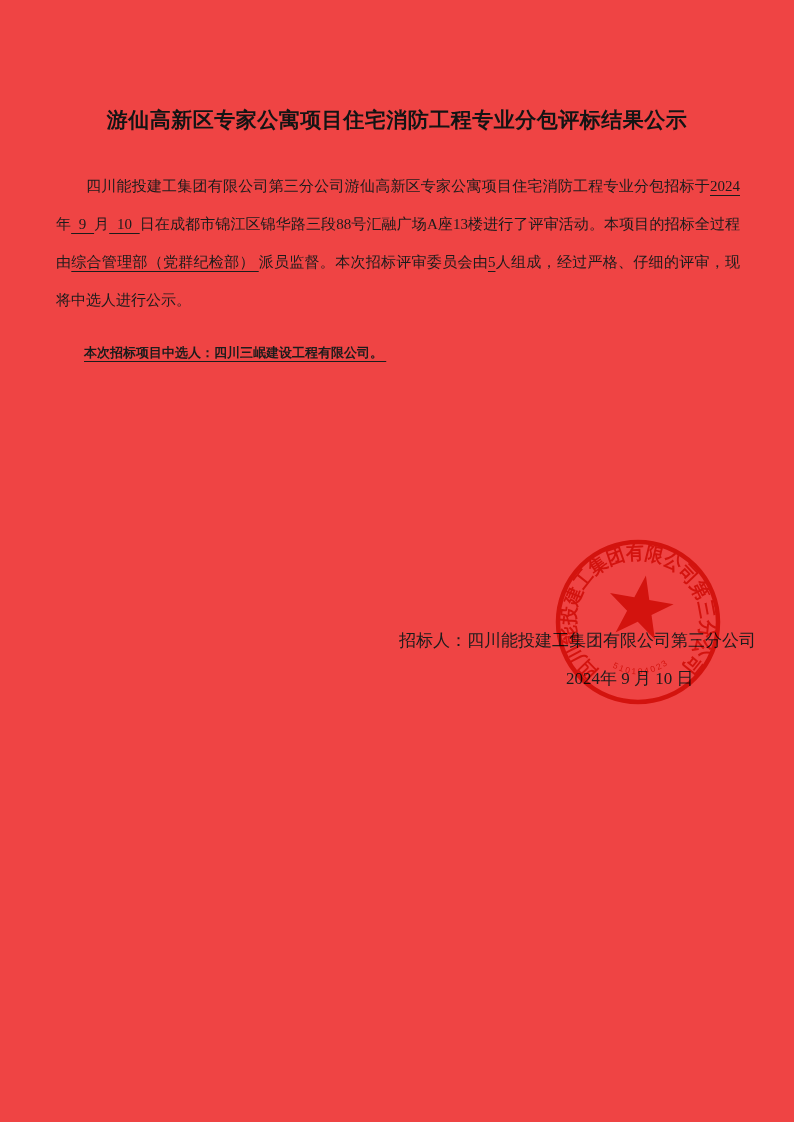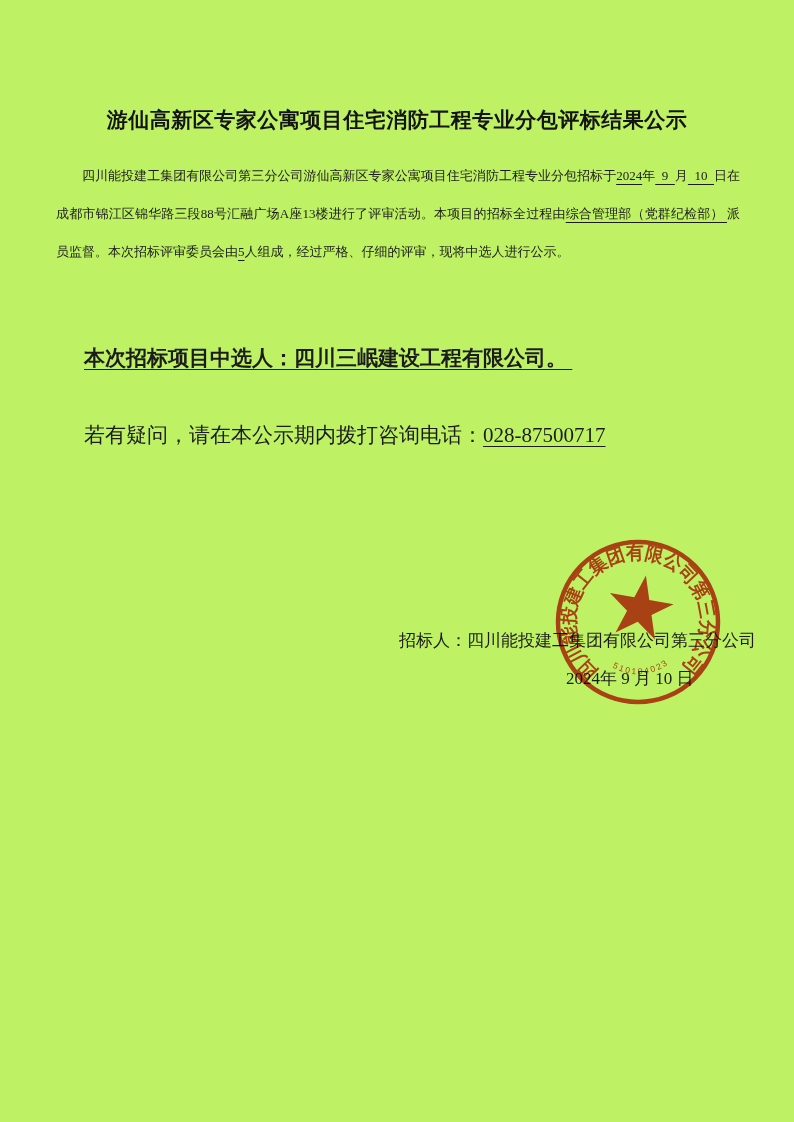--- a/index.html
+++ b/index.html
@@ -2,53 +2,53 @@
 <html><head>
 <meta charset="utf-8">
 <style>
   * { margin: 0; padding: 0; box-sizing: border-box; }
   html, body { background: #ffffff; }
   .page {
     position: relative;
     width: 794px;
     height: 1122px;
     margin: 0 auto;
-    background: #bef264;
+    background: #ef4444;
     overflow: hidden;
     font-family: "Liberation Serif", serif;
     color: #1c1c1c;
   }
   .doc-title {
     position: absolute;
     top: 106px;
     left: 0;
     width: 100%;
     text-align: center;
     font-family: "Liberation Sans", sans-serif;
     font-weight: bold;
     font-size: 21px;
     letter-spacing: 0.5px;
     color: #141414;
   }
   .body-para {
     position: absolute;
-    top: 157px;
+    top: 167px;
     left: 56px;
     width: 684px;
-    font-size: 13px;
+    font-size: 15px;
     line-height: 38px;
     text-align: justify;
     text-indent: 2em;
     white-space: pre-wrap;
   }
   .u { text-decoration: underline; text-underline-offset: 4px; text-decoration-thickness: 1px; }
   .line {
     position: absolute;
     left: 84px;
-    font-size: 21px;
+    font-size: 13px;
     white-space: pre-wrap;
   }
   .winner-line {
     top: 344px;
     font-weight: bold;
   }
   .winner-line .u { text-decoration-thickness: 1.3px; }
   .period-line { top: 383px; }
   .contact-line { top: 421px; }
   .bidder-line {
@@ -82,21 +82,20 @@
 
 <div class="page">
 
   <h1 class="doc-title">游仙高新区专家公寓项目住宅消防工程专业分包评标结果公示</h1>
 
   <p class="body-para"><span>四川能投建工集团有限公司第三分公司游仙高新区专家公寓项目住宅消防工程专业分包招标于</span><span class="u">2024</span><span>年</span><span class="u">&nbsp;&nbsp;9&nbsp;&nbsp;</span><span>月</span><span class="u">&nbsp;&nbsp;10&nbsp;&nbsp;</span><span>日在成都市锦江区锦华路三段88号汇融广场A座13楼进行了评审活动。本项目的招标全过程由</span><span class="u">综合管理部（党群纪检部）&nbsp;</span><span>派员监督。本次招标评审委员会由</span><span class="u">5</span><span>人组成，经过严格、仔细的评审，现将中选人进行公示。</span></p>
 
   <div class="line winner-line"><span class="u">本次招标项目中选人：四川三岷建设工程有限公司。&nbsp;</span></div>
 
 
-  <div class="line contact-line"><span>若有疑问，请在本公示期内拨打咨询电话：</span><span class="u">028-87500717</span></div>
 
   <div class="bidder-line">招标人：四川能投建工集团有限公司第三分公司</div>
 
   <div class="date-line">2024年 9 月 10 日</div>
 
   <svg class="seal" viewBox="0 0 220 220" xmlns="http://www.w3.org/2000/svg" aria-hidden="true">
     <defs>
       <path id="ringPath" d="M 71.2 159.6 A 63 63 0 1 1 148.8 159.6" fill="none"></path>
       <path id="numPath" d="M 81 153 A 50 50 0 0 0 139 153" fill="none"></path>
     </defs>

